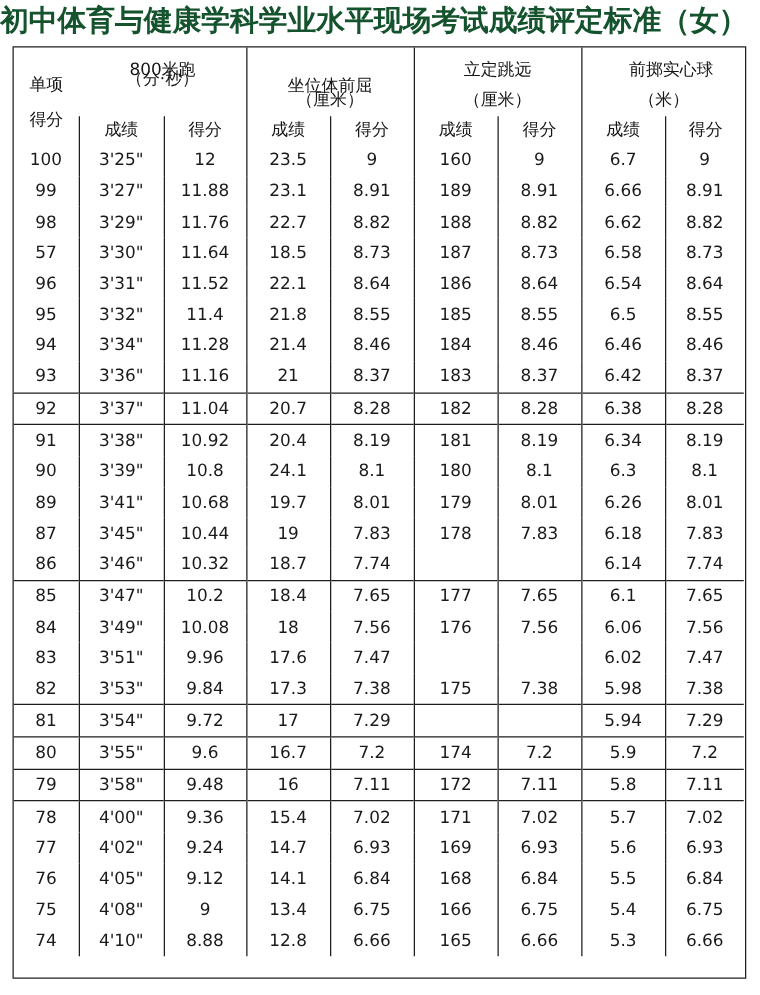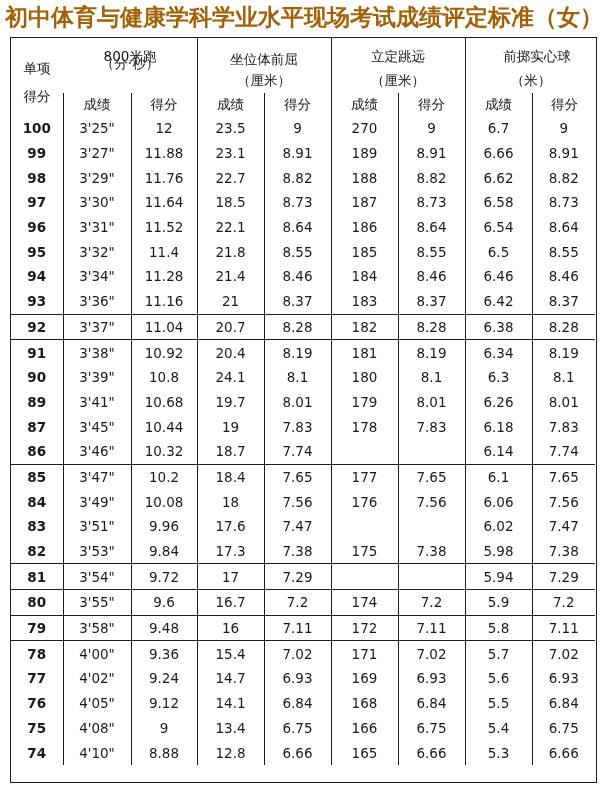--- a/index.html
+++ b/index.html
@@ -1,31 +1,31 @@
 <!DOCTYPE html>
 <html><head>
 <meta charset="utf-8">
 <style>
   html, body { margin:0; padding:0; background:#ffffff; }
   body { width:608px; height:796px; position:relative; overflow:hidden;
          font-family:"DejaVu Sans","Liberation Sans",sans-serif; color:#151515; }
-  .title { position:absolute; left:0; top:2px; width:608px; text-align:center;
+  .title { position:absolute; left:0; top:2px; width:608px; text-align:left;
            font-family:"DejaVu Serif","Liberation Serif",serif; font-weight:bold;
-           font-size:23px; line-height:30px; letter-spacing:0px; color:#a16207; }
+           font-size:23px; line-height:30px; letter-spacing:0px; color:#14532d; }
   .sheet { position:absolute; left:10px; top:37px; width:587px; height:746px;
            border:1.5px solid #1e1e1e; box-sizing:border-box; }
   .head { position:relative; height:78px; }
   .vline { position:absolute; width:0; border-left:1.2px solid #1e1e1e; }
   .vline.major { top:0; height:78px; }
   .vline.minor { top:55px; height:23px; }
   .htxt { position:absolute; text-align:center; font-size:13.5px; line-height:18px; white-space:nowrap; }
   table.body { border-collapse:collapse; table-layout:fixed; width:584px; }
   table.body td { height:24.7px; padding:0; text-align:center; font-size:13.5px;
                   border-left:1.2px solid #1e1e1e; color:#1a1a1a; }
-  table.body td:first-child { border-left:none;font-weight:bold; }
+  table.body td:first-child { border-left:none; }
   table.body tr.sep td { border-top:1.3px solid #1e1e1e; }
 </style>
 </head>
 <body>
 
 <div class="title">初中体育与健康学科学业水平现场考试成绩评定标准（女）</div>
 
 <div class="sheet">
   <div class="head">
 
@@ -39,21 +39,21 @@
     <div class="vline minor" style="left:521px"></div>
 
     <div class="htxt" style="left:0;width:52px;top:21px">单项</div>
     <div class="htxt" style="left:0;width:52px;top:49px">得分</div>
 
     <div class="htxt" style="left:52px;width:134px;top:9px">800米跑</div>
     <div class="htxt" style="left:52px;width:134px;top:16px">（分·秒）</div>
     <div class="htxt" style="left:52px;width:68px;top:57px">成绩</div>
     <div class="htxt" style="left:120px;width:66px;top:57px">得分</div>
 
-    <div class="htxt" style="left:186px;width:134px;top:12px">坐位体前屈</div>
+    <div class="htxt" style="left:186px;width:134px;top:22px">坐位体前屈</div>
     <div class="htxt" style="left:186px;width:134px;top:33px">（厘米）</div>
     <div class="htxt" style="left:186px;width:67px;top:57px">成绩</div>
     <div class="htxt" style="left:253px;width:67px;top:57px">得分</div>
 
     <div class="htxt" style="left:320px;width:134px;top:9px">立定跳远</div>
     <div class="htxt" style="left:320px;width:134px;top:33px">（厘米）</div>
     <div class="htxt" style="left:320px;width:67px;top:57px">成绩</div>
     <div class="htxt" style="left:387px;width:67px;top:57px">得分</div>
 
     <div class="htxt" style="left:454px;width:144px;top:9px">前掷实心球</div>
@@ -74,21 +74,21 @@
         <col style="width:67px">
         <col style="width:63px">
     </colgroup>
     <tbody>
       <tr>
         <td>100</td>
           <td>3'25"</td>
           <td>12</td>
           <td>23.5</td>
           <td>9</td>
-          <td>270</td>
+          <td>160</td>
           <td>9</td>
           <td>6.7</td>
           <td>9</td>
       </tr>
       <tr>
         <td>99</td>
           <td>3'27"</td>
           <td>11.88</td>
           <td>23.1</td>
           <td>8.91</td>
@@ -102,21 +102,21 @@
           <td>3'29"</td>
           <td>11.76</td>
           <td>22.7</td>
           <td>8.82</td>
           <td>188</td>
           <td>8.82</td>
           <td>6.62</td>
           <td>8.82</td>
       </tr>
       <tr>
-        <td>97</td>
+        <td>57</td>
           <td>3'30"</td>
           <td>11.64</td>
           <td>18.5</td>
           <td>8.73</td>
           <td>187</td>
           <td>8.73</td>
           <td>6.58</td>
           <td>8.73</td>
       </tr>
       <tr>

